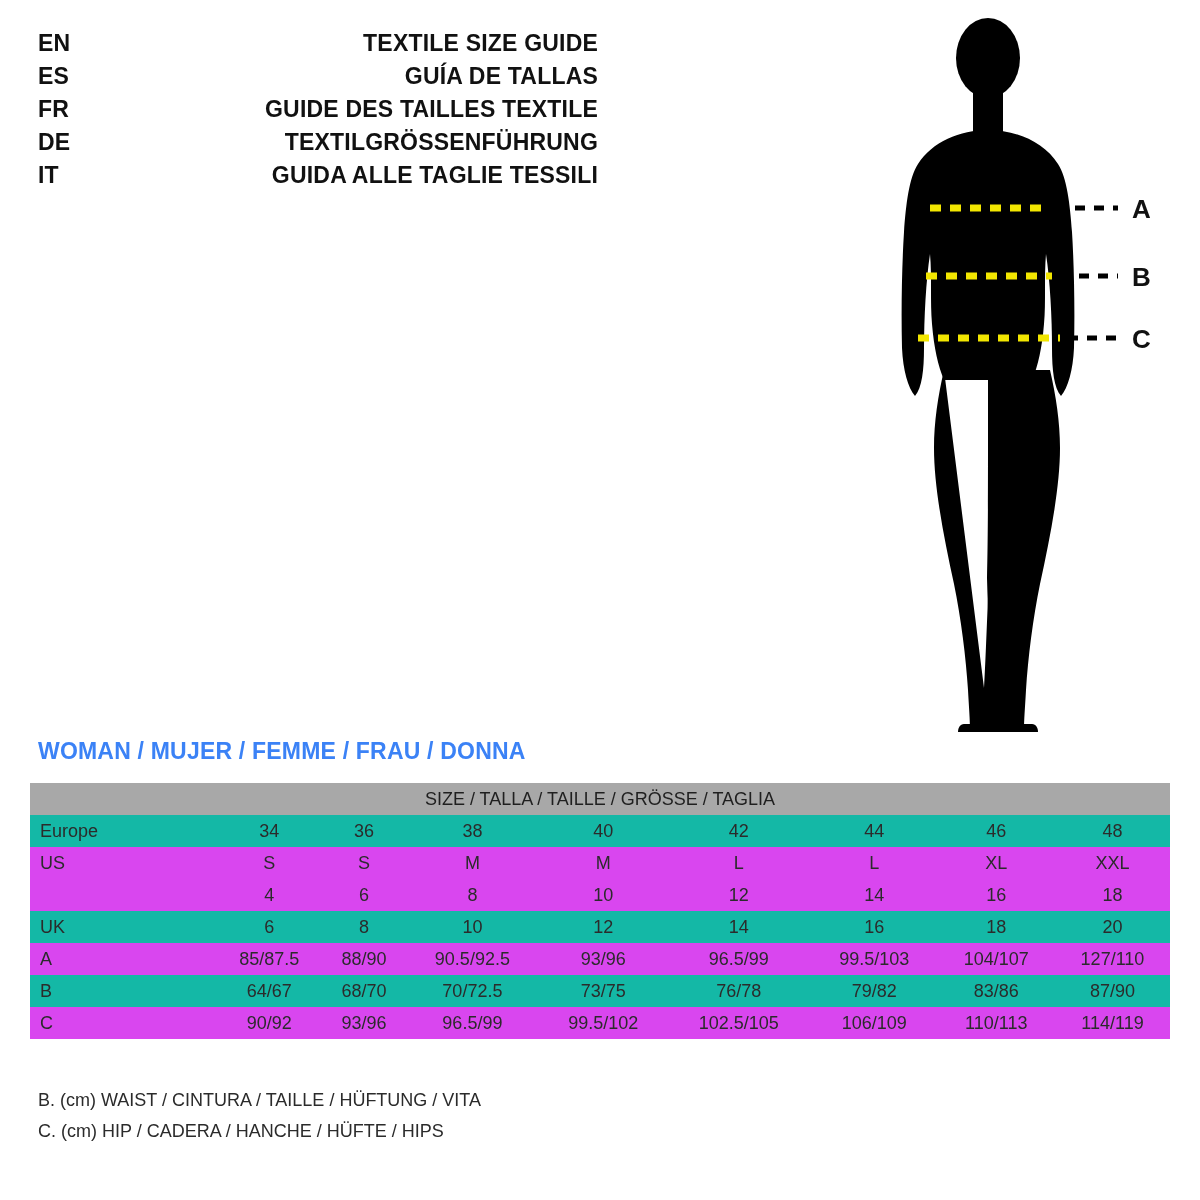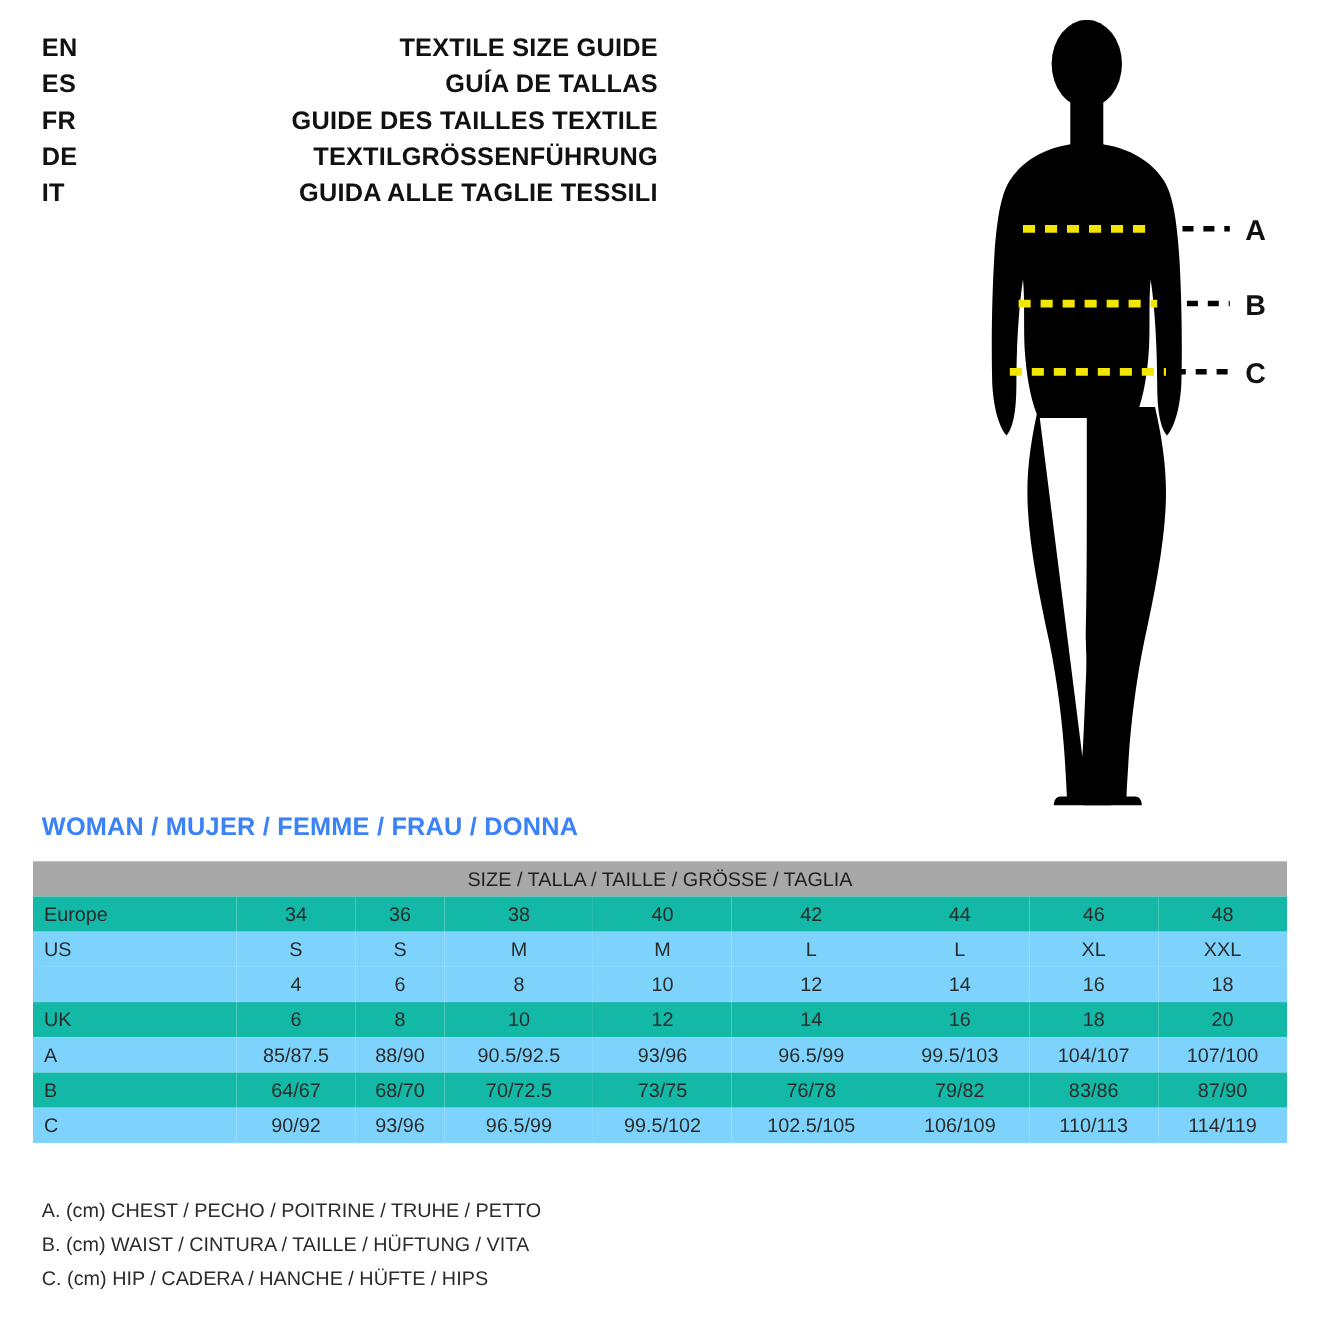--- a/index.html
+++ b/index.html
@@ -91,21 +91,21 @@
   tr.header-row td {
     background: #a8a8a8;
     text-align: left;
     padding-left: 10px;
     font-weight: 400;
     height: 33px;
     font-size: 18px;
     color: #1f1f1f;
   }
   tr.band-light td { background: #14b8a6; }
-  tr.band-dark td  { background: #7dd3fc; }
+  tr.band-dark td  { background: #d946ef; }
 
   
   #legend {
     position: absolute;
     left: 38px;
     top: 1090px;
     width: 700px;
   }
   .legend-row {
     font-size: 18px;
@@ -267,21 +267,21 @@
 
     <tr class="band-dark">
       <td class="rowhead">A</td>
       <td>85/87.5</td>
       <td>88/90</td>
       <td>90.5/92.5</td>
       <td>93/96</td>
       <td>96.5/99</td>
       <td>99.5/103</td>
       <td>104/107</td>
-      <td>107/100</td>
+      <td>127/110</td>
     </tr>
 
     <tr class="band-light">
       <td class="rowhead">B</td>
       <td>64/67</td>
       <td>68/70</td>
       <td>70/72.5</td>
       <td>73/75</td>
       <td>76/78</td>
       <td>79/82</td>
@@ -297,16 +297,15 @@
       <td>99.5/102</td>
       <td>102.5/105</td>
       <td>106/109</td>
       <td>110/113</td>
       <td>114/119</td>
     </tr>
   </tbody>
 </table>
 
 <div id="legend">
-  <div class="legend-row">A. (cm) CHEST / PECHO / POITRINE / TRUHE / PETTO</div>
   <div class="legend-row">B. (cm) WAIST / CINTURA / TAILLE / HÜFTUNG / VITA</div>
   <div class="legend-row">C. (cm) HIP / CADERA / HANCHE / HÜFTE / HIPS</div>
 </div>
 
 </body></html>

